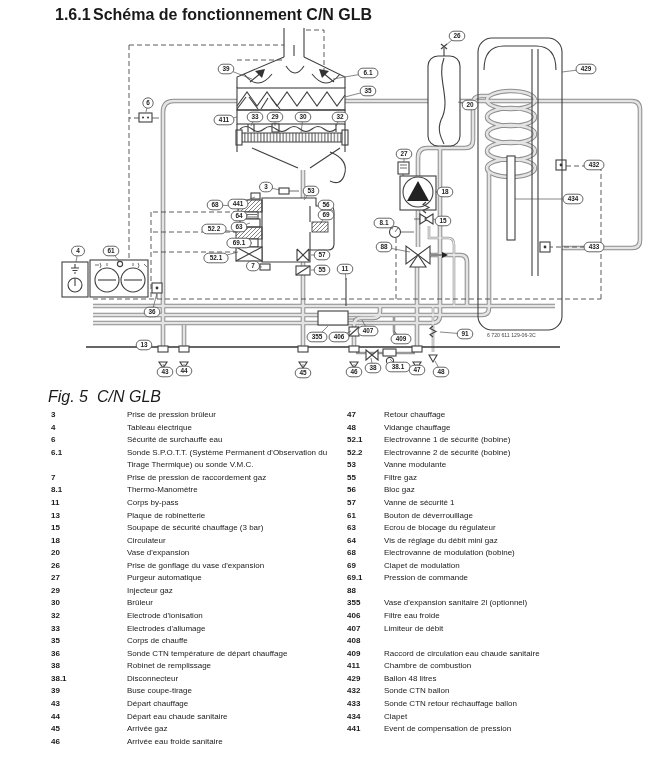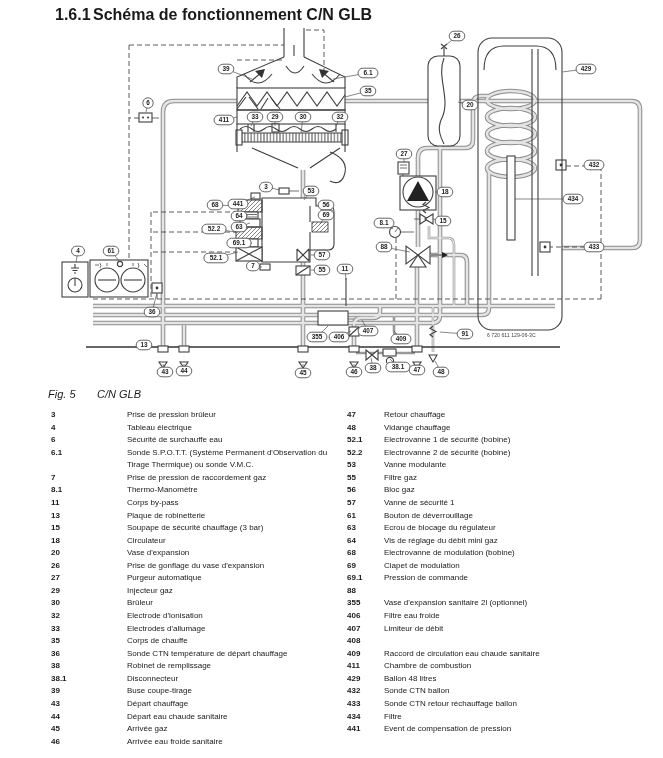--- a/index.html
+++ b/index.html
@@ -1,20 +1,20 @@
 <!DOCTYPE html>
 <html><head>
 <meta charset="utf-8">
 <style>
   html,body{margin:0;padding:0;background:#fff;}
   body{width:663px;height:758px;position:relative;font-family:"Liberation Sans",sans-serif;color:#1a1a1a;overflow:hidden;}
   .abs{position:absolute;}
   #title-row{left:55px;top:6px;font-weight:bold;font-size:16px;white-space:nowrap;}
   #title-row .sec{display:inline-block;width:38px;}
-  #fig-caption{left:48px;top:388px;font-style:italic;font-size:11px;white-space:nowrap;}
+  #fig-caption{left:48px;top:388px;font-style:italic;font-size:16px;white-space:nowrap;}
   #fig-caption .figno{display:inline-block;width:49px;}
   .legend-col{position:absolute;top:409px;font-size:8px;line-height:12.57px;}
   #legend-left{left:51px;width:292px;}
   #legend-right{left:347px;width:300px;}
   .lrow{display:flex;}
   .lnum{flex:0 0 37px;font-weight:bold;}
   .ldesc{flex:1;}
   #legend-left .ldesc{max-width:250px;margin-left:39px;}
   svg text{font-family:"Liberation Sans",sans-serif;}
   .blk{stroke:#3f3f3f;stroke-width:1.1;fill:none;}
@@ -692,19 +692,19 @@
     <div class="lrow">
       <span class="lnum">432</span>
       <span class="ldesc">Sonde CTN ballon</span>
     </div>
     <div class="lrow">
       <span class="lnum">433</span>
       <span class="ldesc">Sonde CTN retour réchauffage ballon</span>
     </div>
     <div class="lrow">
       <span class="lnum">434</span>
-      <span class="ldesc">Filtre</span>
+      <span class="ldesc">Clapet</span>
     </div>
     <div class="lrow">
       <span class="lnum">441</span>
       <span class="ldesc">Event de compensation de pression</span>
     </div>
   </div>
 
 </body></html>

